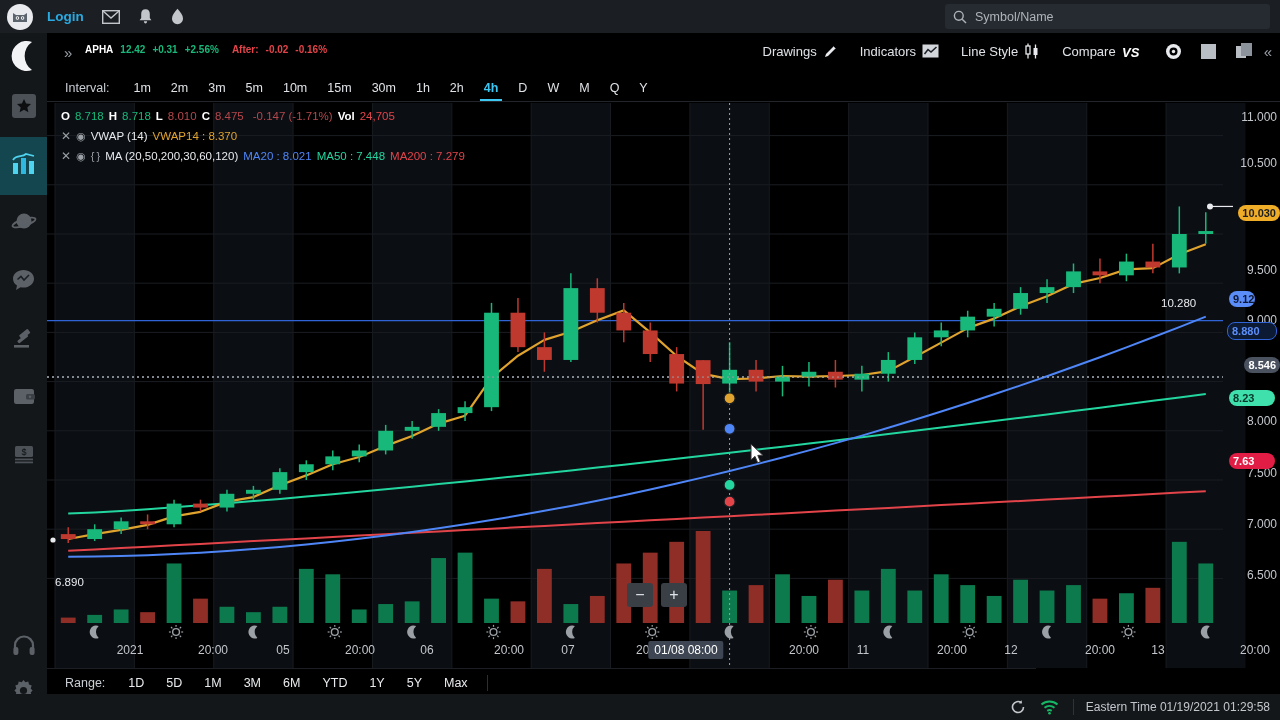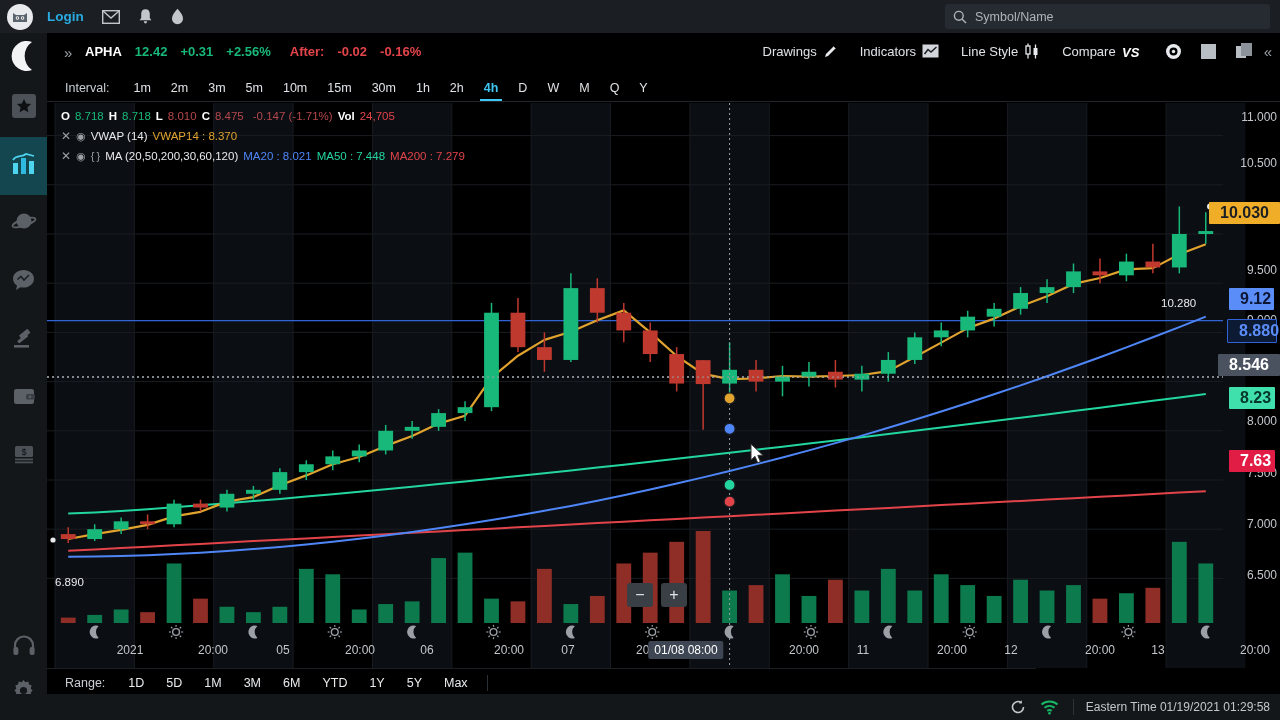--- a/index.html
+++ b/index.html
@@ -40,21 +40,21 @@
   }
   .rail-item.active{ background:#14464f; }
   .rail-bottom{ position:absolute; bottom:8px; left:0; width:47px; }
 
   
   .shell{ position:absolute; left:47px; top:33px; width:1233px; height:687px; background:#000; }
 
   
   .symstrip{ position:relative; height:42px; width:1233px; }
   .chev{ position:absolute; left:17px; top:11px; color:#9aa0a6; font-size:15px; }
-  .sym{ position:absolute; left:38px; top:11px; display:flex; align-items:flex-start; gap:13px; font-size:13px; }
+  .sym{ position:absolute; left:38px; top:11px; display:flex; align-items:flex-start; gap:7px; font-size:10px; }
   .sym .tkr{ color:#fff; font-weight:700; }
   .sym .up{ color:#18b87a; font-weight:700; }
   .sym .aft-lbl{ color:#e2444a; font-weight:600; margin-left:6px; }
   .sym .dn{ color:#e2444a; font-weight:700; }
   .rtools{ position:absolute; right:0; top:9px; display:flex; align-items:center; gap:0; }
   .rtool{ display:flex; align-items:center; gap:6px; color:#dfe2e6; font-size:13px; padding:0 11px; cursor:pointer;}
   .rtool .ic{ display:flex; align-items:center;justify-content:center; }
 
   
   .introw{
@@ -77,21 +77,21 @@
   .g{ color:#18b87a; } .r{ color:#b5484d; } .rr{ color:#e2444a; }
   .lx{ color:#9aa0a6; cursor:pointer; font-size:12px; }
   .ico-eye{ color:#9aa0a6; font-size:11px; }
   .ln{ color:#e8eaed; }
   .vw{ color:#e0a32e; }
   .ma20{ color:#4f86f7; } .ma50{ color:#23d6a0; } .ma200{ color:#e2444a; }
 
   
   .paxis{ position:absolute; right:0; top:0; width:55px; height:565px; }
   .ptick{ position:absolute; right:3px; color:#c3c7cc; font-size:12px; transform:translateY(-50%);margin-left:12px; }
-  .pbadge{ position:absolute; right:0; font-size:16px; padding:2px 11px; border-radius:1px;
+  .pbadge{ position:absolute; right:0; font-size:11px; padding:2px 4px; border-radius:8px;
            transform:translateY(-50%); white-space:nowrap; font-weight:600;}
 
   
   .zoomctl{ position:absolute; left:580px; top:480px; display:flex; gap:8px; z-index:7; }
   .zbtn{ width:26px;height:24px;background:#3a3f46;border-radius:3px;color:#dfe2e6;
          display:flex;align-items:center;justify-content:center;font-size:16px;cursor:pointer;}
 
   
   .taxis{ position:absolute; left:0; top:600px; width:1233px; height:35px; }
   .ttick{ position:absolute; top:10px; color:#c3c7cc; font-size:12px; transform:translateX(-50%); }
@@ -671,21 +671,21 @@
         <div class="ptick" style="top:14px">11.000</div>
         <div class="ptick" style="top:60px">10.500</div>
         <div class="ptick" style="top:167px">9.500</div>
         <div class="ptick" style="top:217px">9.000</div>
         <div class="ptick" style="top:318px">8.000</div>
         <div class="ptick" style="top:370px">7.500</div>
         <div class="ptick" style="top:421px">7.000</div>
         <div class="ptick" style="top:472px">6.500</div>
 
         <div class="pbadge" style="top:110px;background:#f0ad28;color:#1b1f24">10.030</div>
-        <div class="pbadge" style="top:196px;background:#5b8df8;color:#0d1733;left:4px;right:auto;width:45px">9.12</div>
+        <div class="pbadge" style="top:196px;background:#5b8df8;color:#0d1733;left:4px;right:auto;width:26px">9.12</div>
         <div class="pbadge" style="top:228px;background:#0c1a33;color:#5b8df8;border:1px solid #2f63d6;left:2px;right:auto;width:50px">8.880</div>
         <div class="pbadge" style="top:262px;background:#4a5260;color:#fff">8.546</div>
         <div class="pbadge" style="top:295px;background:#3fe0ab;color:#06352a;left:4px;right:auto;width:46px">8.23</div>
         <div class="pbadge" style="top:358px;background:#e11d45;color:#fff;left:4px;right:auto;width:46px">7.63</div>
       </div>
     </div>
 
     <div class="taxis">
       <div class="ttick" style="left:83px">2021</div>
       <div class="ttick" style="left:166px">20:00</div>

